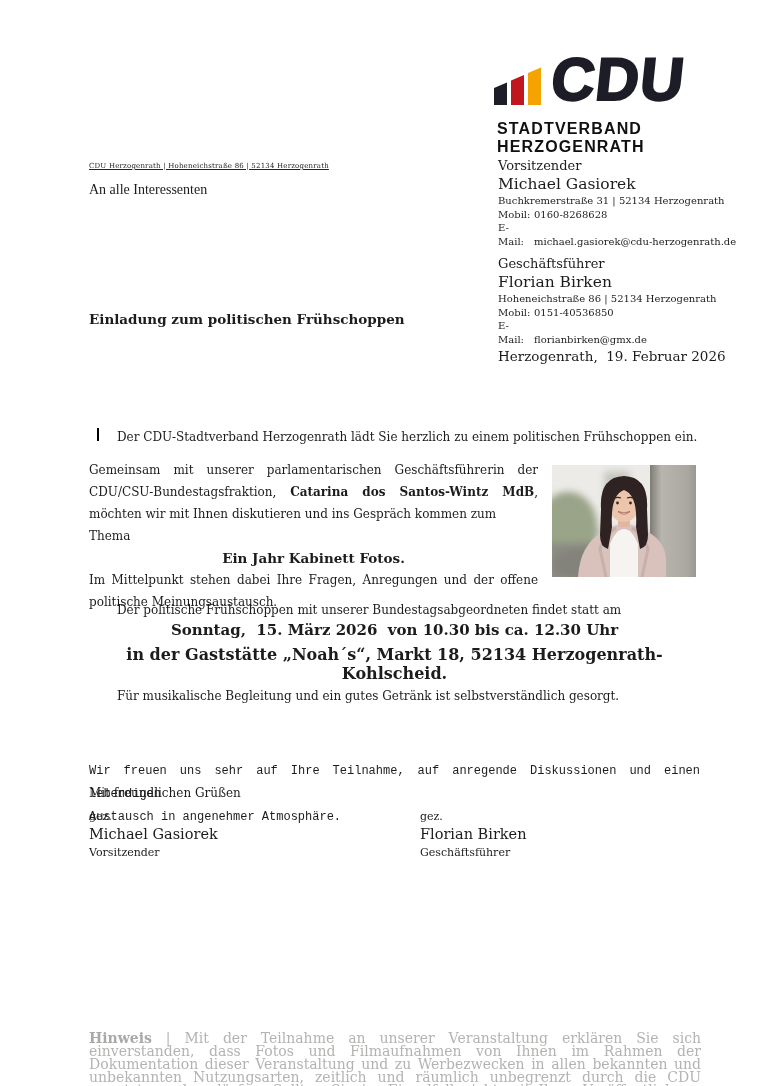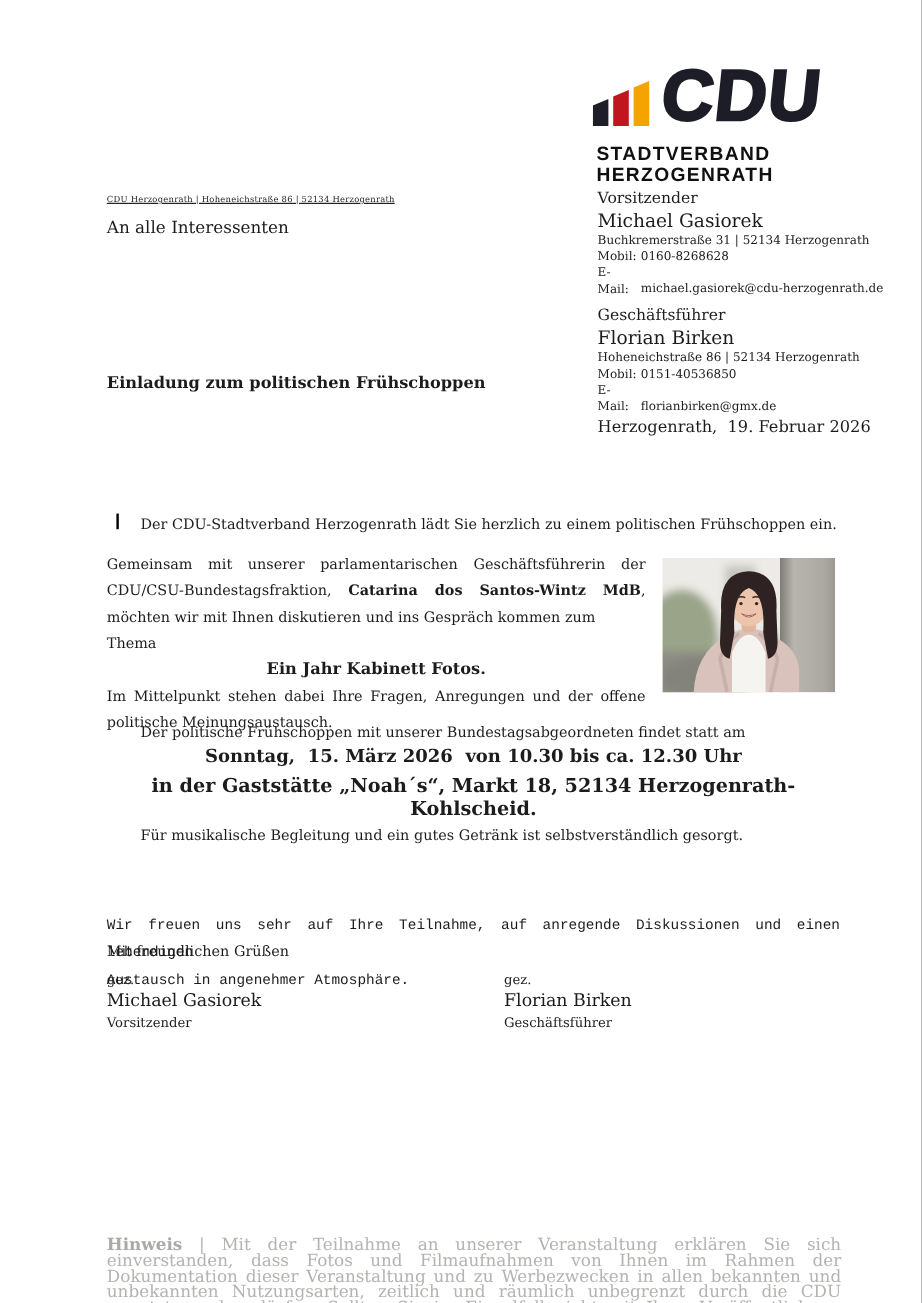--- a/index.html
+++ b/index.html
@@ -30,21 +30,21 @@
   }
   .logo-sub{
     font-family:"Liberation Sans","DejaVu Sans",sans-serif;
     font-weight:bold;
     font-size:16px;letter-spacing:1.15px;
     color:#101010;
   }
 
   
   .sender{font-size:7px;color:#222;text-decoration:underline;letter-spacing:.2px;}
-  .recipient{font-size:14px;}
+  .recipient{font-size:14px;font-family:Liberation Serif, serif;}
   .subject{font-size:13.5px;font-weight:bold;}
 
   
   .c-role{font-size:13px;line-height:17px;}
   .c-name{font-size:15.5px;line-height:19px;margin-top:1px;}
   .c-small{font-size:10px;line-height:13.5px;}
   .c-label{display:inline-block;width:36px;}
   .dateline{font-size:13.5px;}
 
   

